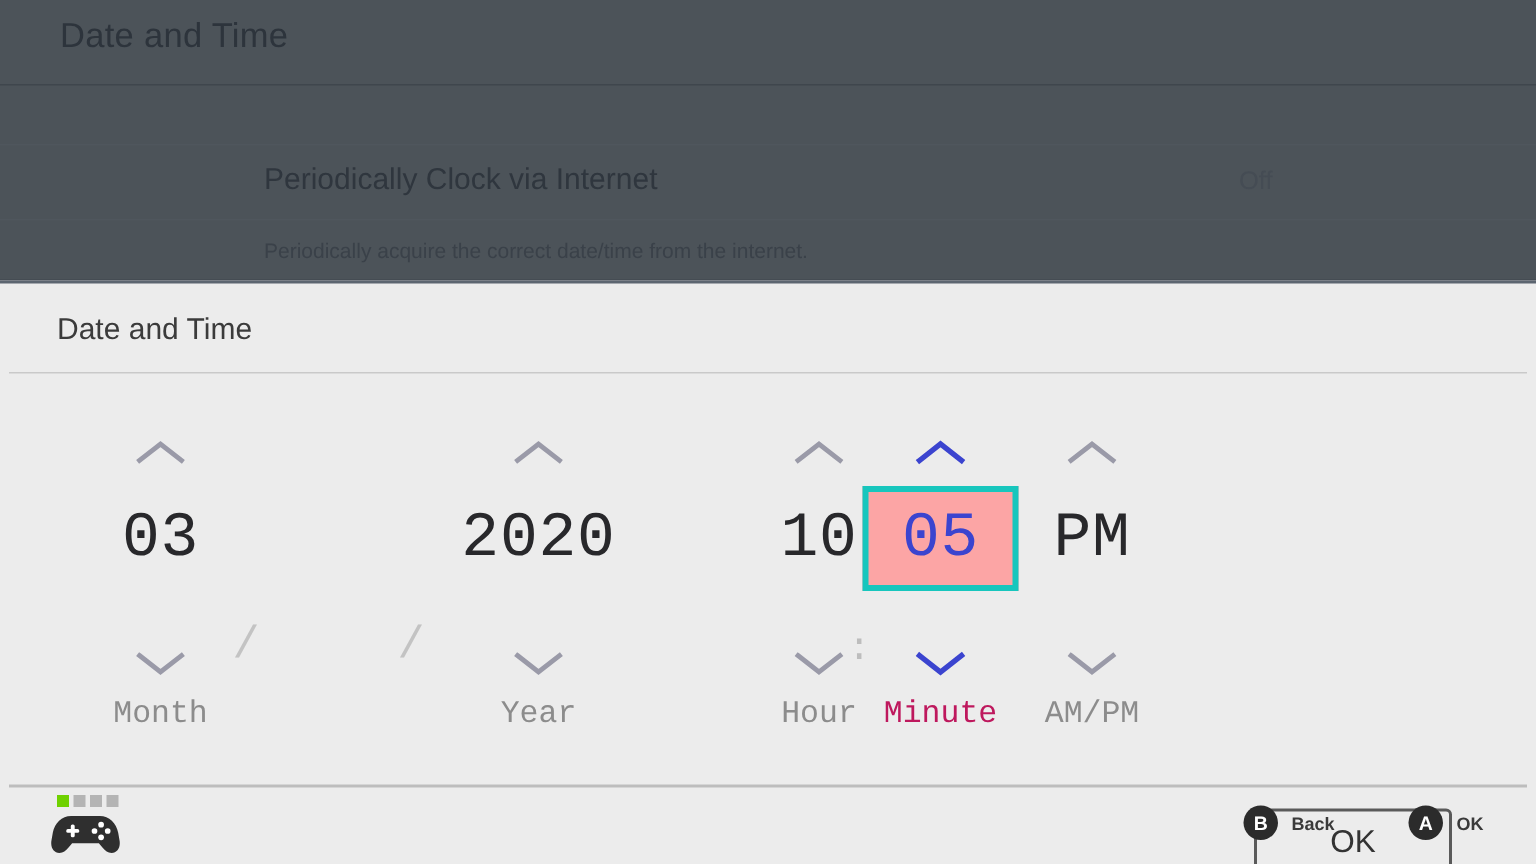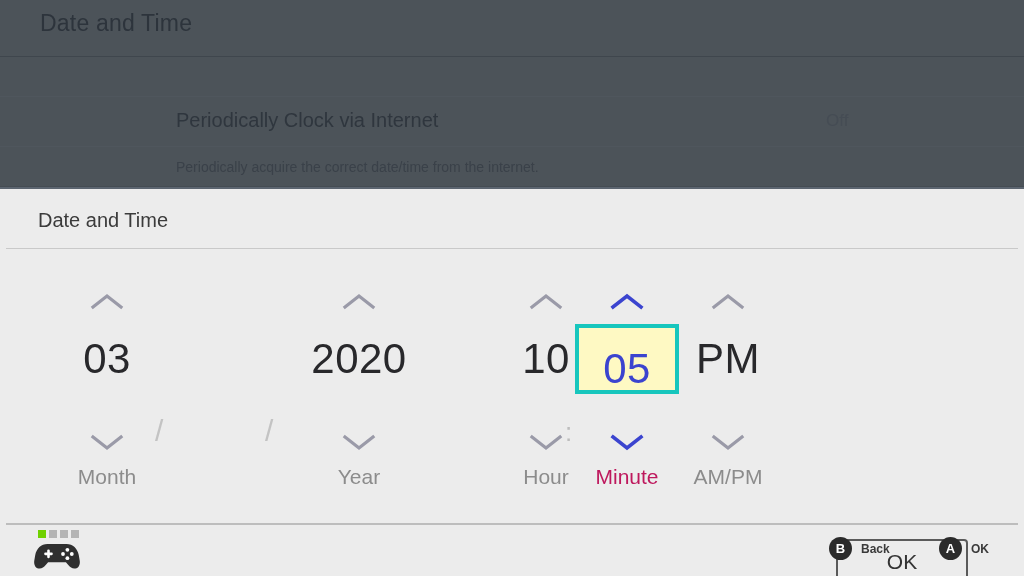--- a/index.html
+++ b/index.html
@@ -108,20 +108,21 @@
     background: #bdbdbd;
   }
 
   
   #picker {
     position: absolute;
     left: 0;
     top: 92px;
     width: 968px;
     height: 230px;
+    font-family: Liberation Mono, monospace;
   }
   .field {
     position: absolute;
     top: 0;
     width: 110px;
     height: 230px;
     margin-left: -55px;
   }
   .chev {
     position: absolute;
@@ -154,23 +155,22 @@
     justify-content: center;
     box-sizing: border-box;
   }
   .value-box .val {
     font-size: 42px;
     color: #28282b;
     letter-spacing: 0.5px;
     line-height: 1;
   }
   .field.active .value-box {
-    background: #fef9c3;
+    background: #fca5a5;
     border: 4px solid #17c6bd;
-    align-items: flex-end;
   }
   .field.active .value-box .val { color: #3b44cf; }
 
   .field-label {
     position: absolute;
     left: 0;
     top: 186px;
     width: 110px;
     text-align: center;
     font-size: 21px;

